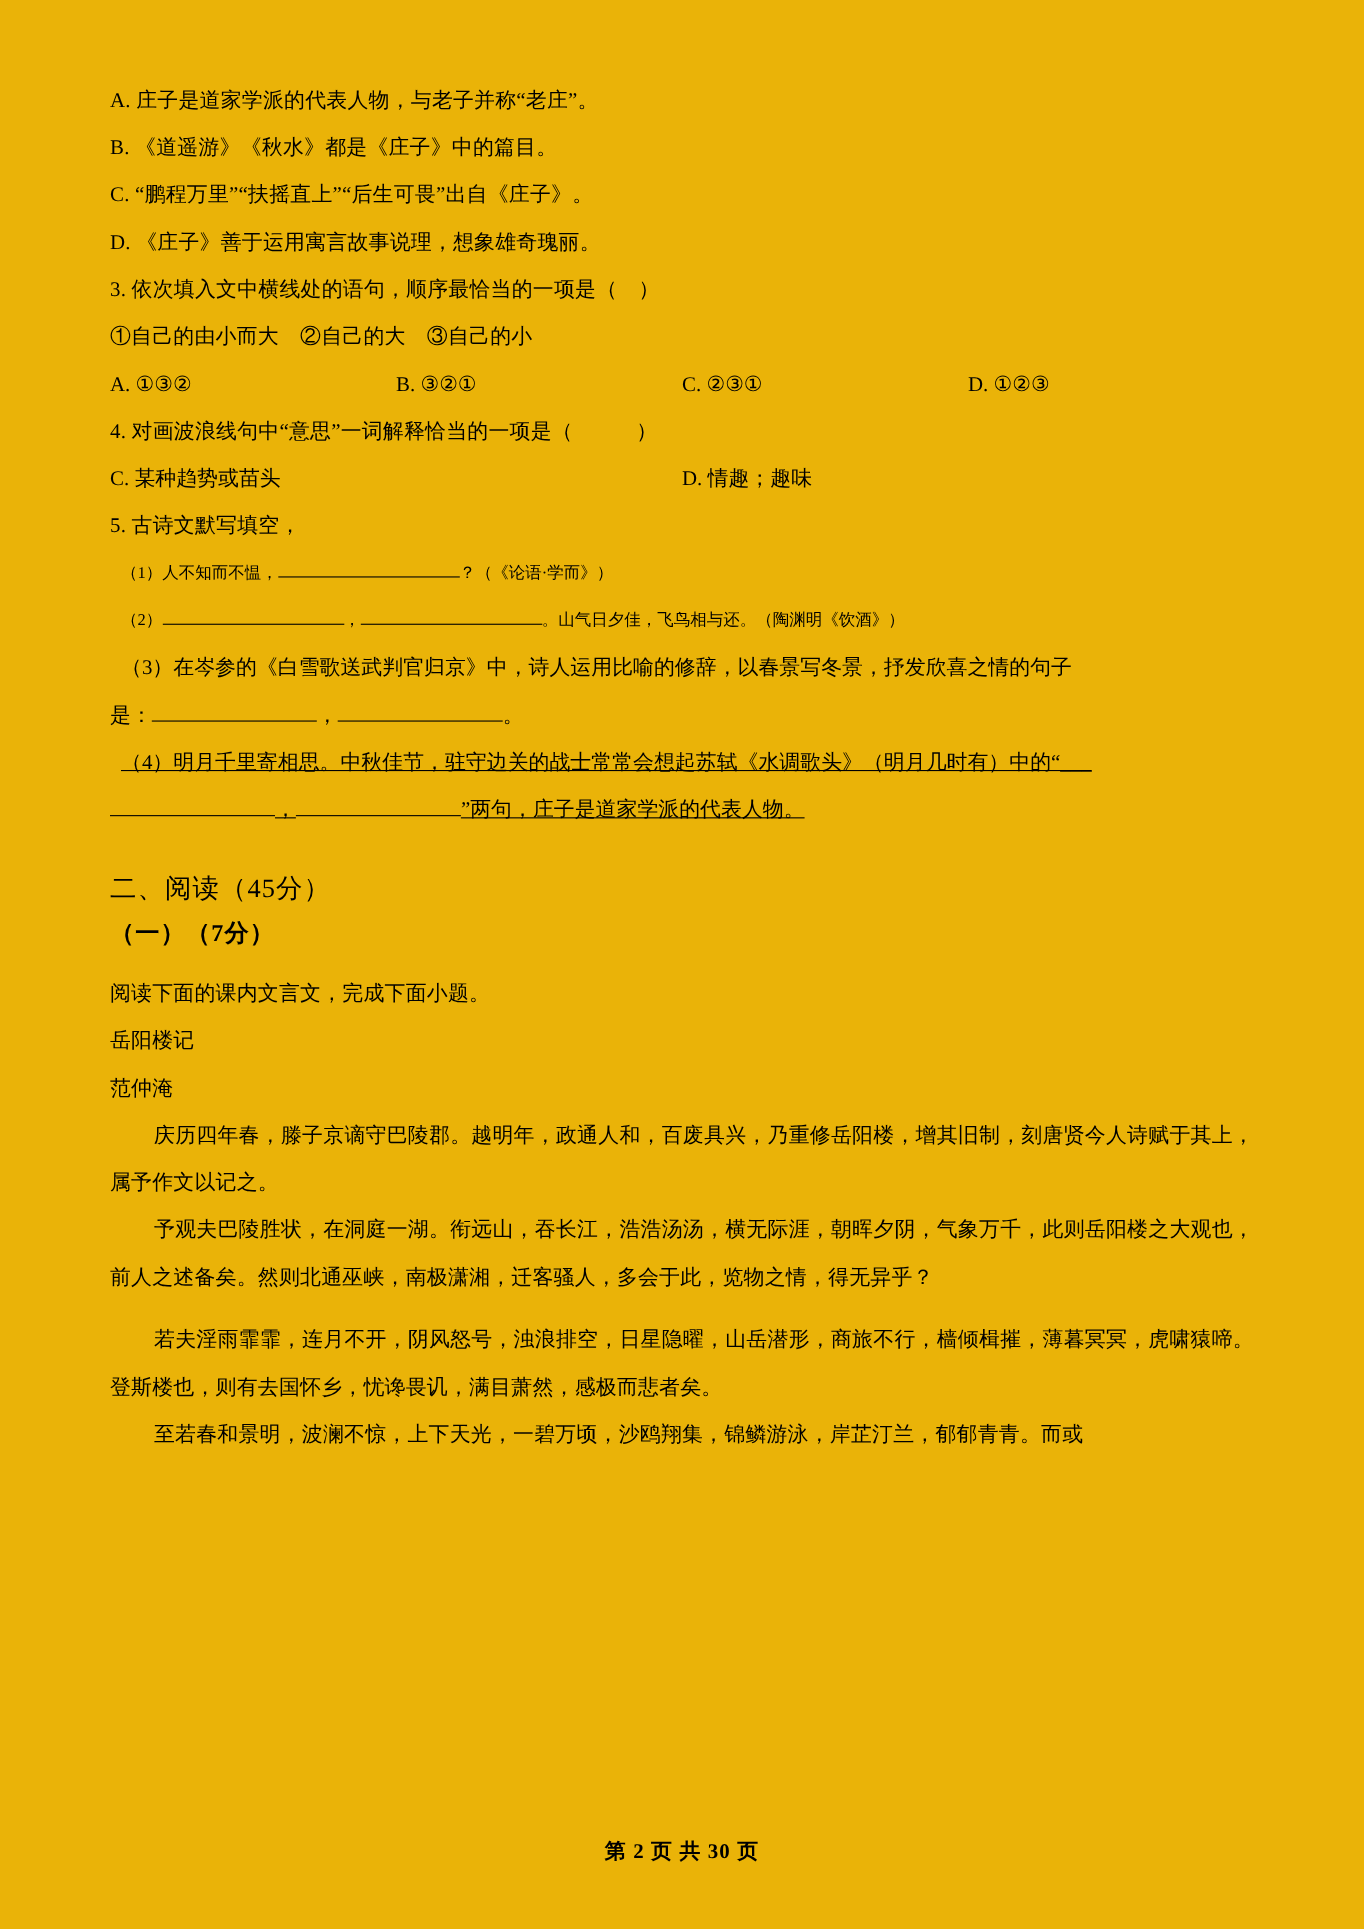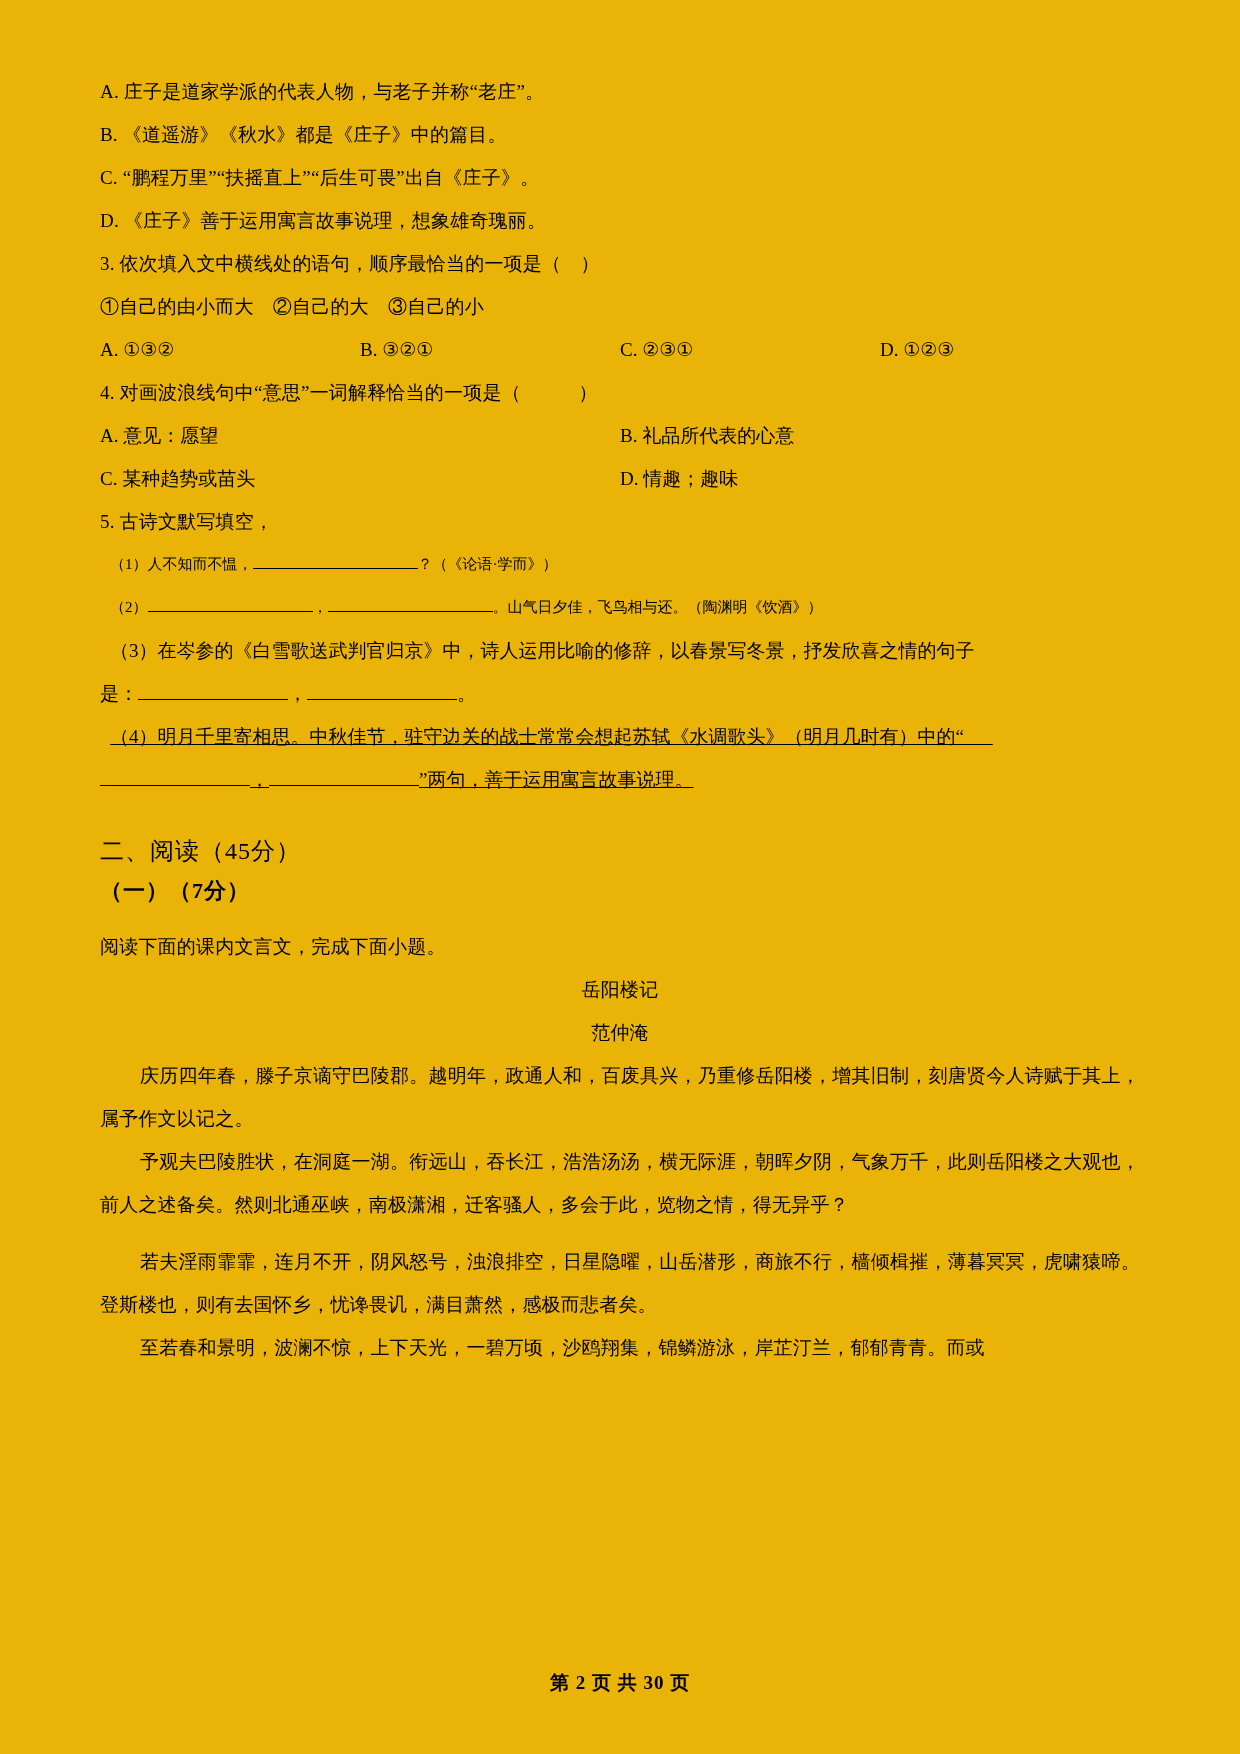--- a/index.html
+++ b/index.html
@@ -61,21 +61,21 @@
     line-height: 40px;
     letter-spacing: 1px;
   }
   .para {
     font-size: 19px;
     line-height: 43px;
     text-align: justify;
     letter-spacing: 0.2px;
   }
   .para.ti { text-indent: 40px; }
-  .center { text-align: center; }
+  .center { }
   .spacer-sm { height: 14px; }
   .footer {
     position: absolute;
     left: 0;
     right: 0;
     bottom: 58px;
     text-align: center;
     font-size: 19px;
     font-weight: bold;
     letter-spacing: 1px;
@@ -97,24 +97,20 @@
   <div class="line">①自己的由小而大　②自己的大　③自己的小</div>
   <div class="opt-line opt4">
     <span>A. ①③②</span>
     <span>B. ③②①</span>
     <span>C. ②③①</span>
     <span>D. ①②③</span>
   </div>
 
   <div class="line">4. 对画波浪线句中“意思”一词解释恰当的一项是（　　　）</div>
   <div class="opt-line opt2">
-    <span>A. 意见：愿望</span>
-    <span>B. 礼品所代表的心意</span>
-  </div>
-  <div class="opt-line opt2">
     <span>C. 某种趋势或苗头</span>
     <span>D. 情趣；趣味</span>
   </div>
 
   <div class="line">5. 古诗文默写填空，</div>
 
   <div class="q-line indent2">
     <span>（1）人不知而不愠，</span><span class="blank b-lg"></span><span>？（《论语·学而》）</span>
   </div>
 
@@ -122,21 +118,21 @@
     <span>（2）</span><span class="blank b-lg"></span><span>，</span><span class="blank b-lg"></span><span>。山气日夕佳，飞鸟相与还。（陶渊明《饮酒》）</span>
   </div>
 
   <div class="q5-3-cont indent2">（3）在岑参的《白雪歌送武判官归京》中，诗人运用比喻的修辞，以春景写冬景，抒发欣喜之情的句子</div>
   <div class="q5-3-cont">
     <span>是：</span><span class="blank b-md"></span><span>，</span><span class="blank b-md"></span><span>。</span>
   </div>
 
   <div class="q5-4-cont indent2">（4）明月千里寄相思。中秋佳节，驻守边关的战士常常会想起苏轼《水调歌头》（明月几时有）中的“___</div>
   <div class="q5-4-cont">
-    <span class="blank b-md"></span><span>，</span><span class="blank b-md"></span><span>”两句，善于运用寓言故事说理。</span>
+    <span class="blank b-md"></span><span>，</span><span class="blank b-md"></span><span>”两句，庄子是道家学派的代表人物。</span>
   </div>
 
   <div class="sec-head">二、阅读（45分）</div>
 
   <div class="sub-head">（一）（7分）</div>
 
   <div class="spacer-sm"></div>
   <div class="para">阅读下面的课内文言文，完成下面小题。</div>
 
   <div class="para center">岳阳楼记</div>

